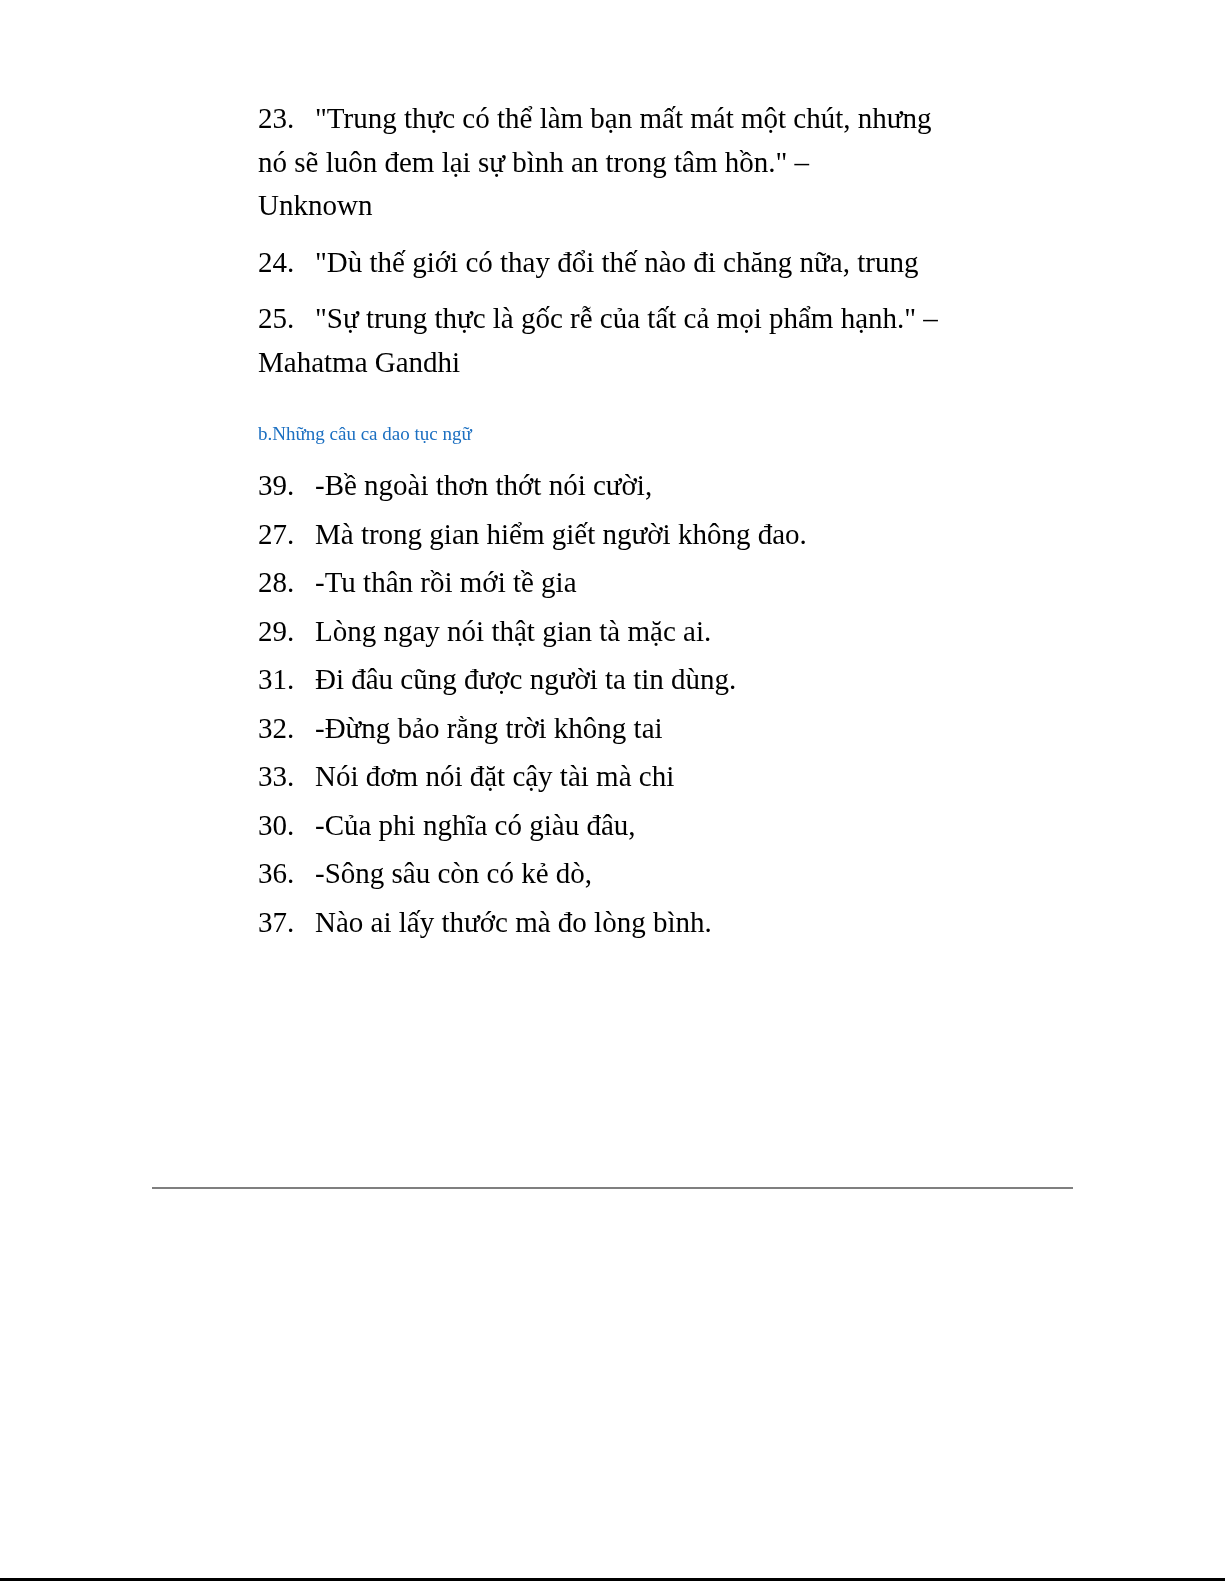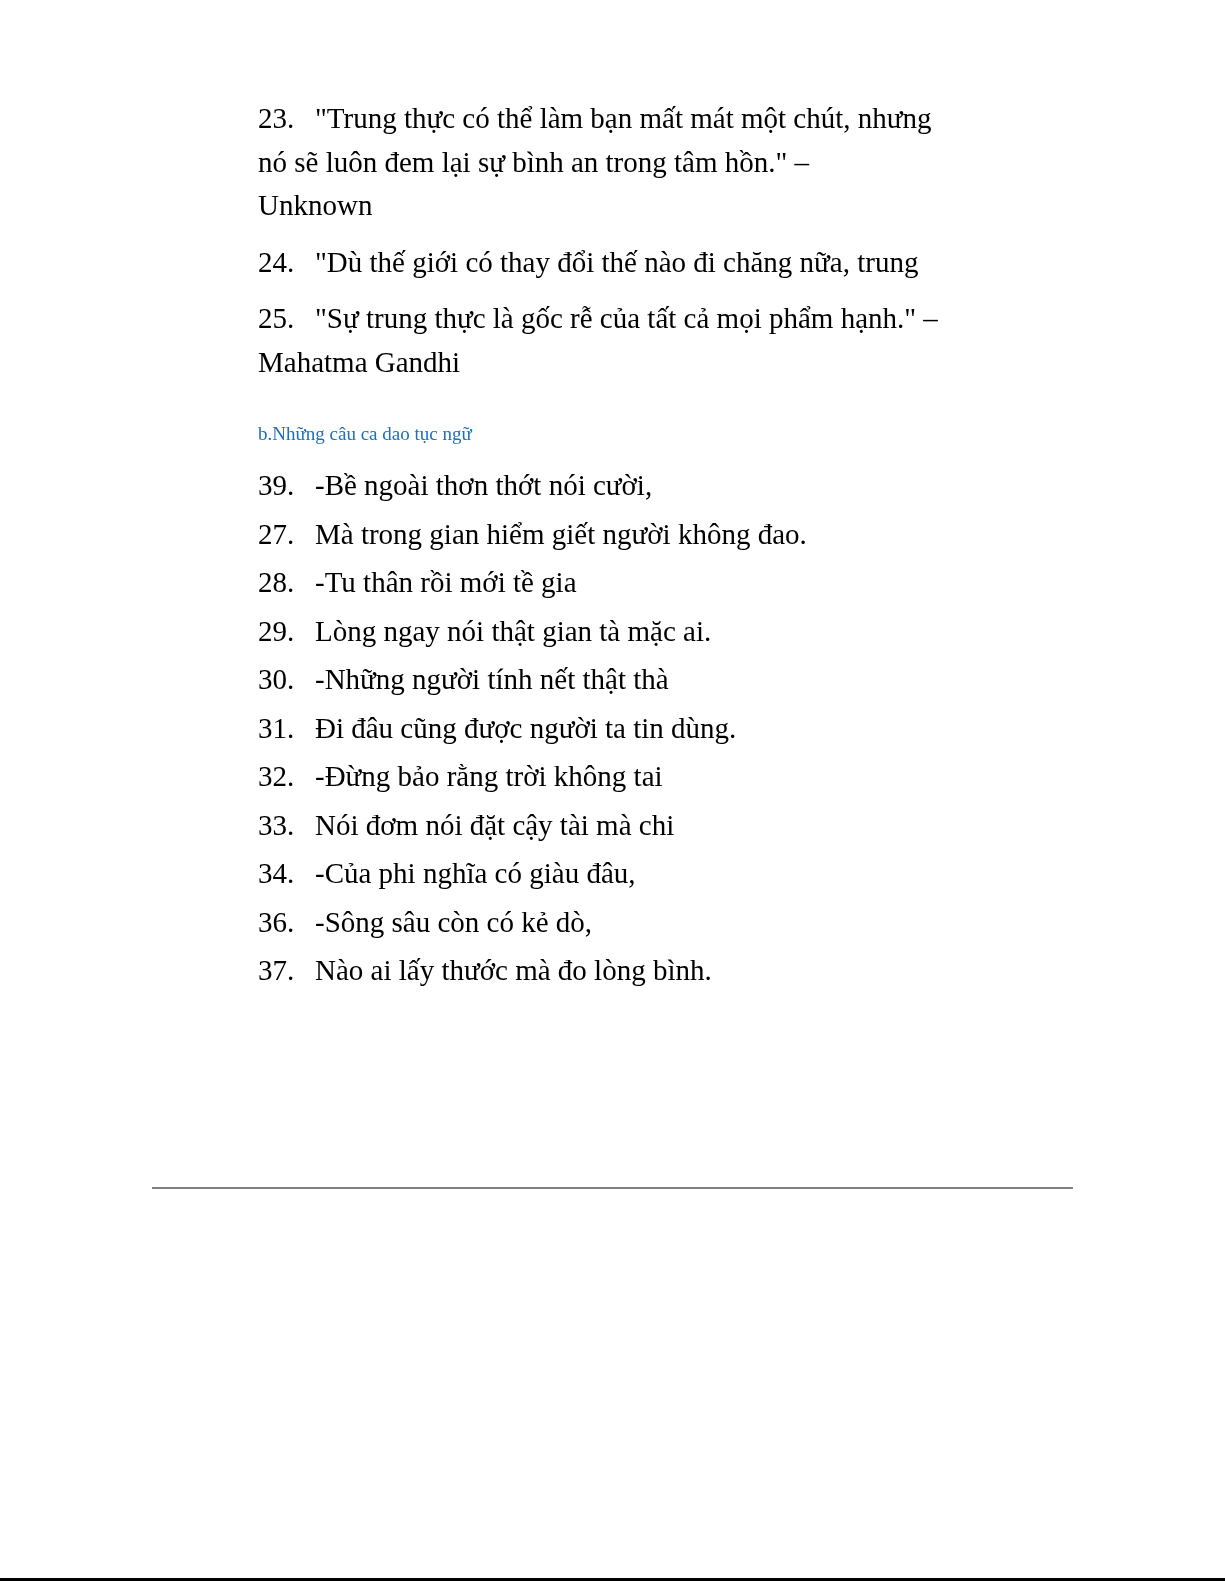--- a/index.html
+++ b/index.html
@@ -105,37 +105,33 @@
         </div>
         <div class="item">
           <span class="num">28.</span>
           <div class="line first">-Tu thân rồi mới tề gia</div>
         </div>
         <div class="item">
           <span class="num">29.</span>
           <div class="line first">Lòng ngay nói thật gian tà mặc ai.</div>
         </div>
         <div class="item">
-          <span class="num">30.</span>
-          <div class="line first">-Những người tính nết thật thà</div>
-        </div>
-        <div class="item">
           <span class="num">31.</span>
           <div class="line first">Đi đâu cũng được người ta tin dùng.</div>
         </div>
         <div class="item">
           <span class="num">32.</span>
           <div class="line first">-Đừng bảo rằng trời không tai</div>
         </div>
         <div class="item">
           <span class="num">33.</span>
           <div class="line first">Nói đơm nói đặt cậy tài mà chi</div>
         </div>
         <div class="item">
-          <span class="num">34.</span>
+          <span class="num">30.</span>
           <div class="line first">-Của phi nghĩa có giàu đâu,</div>
         </div>
         <div class="item">
           <span class="num">36.</span>
           <div class="line first">-Sông sâu còn có kẻ dò,</div>
         </div>
         <div class="item">
           <span class="num">37.</span>
           <div class="line first">Nào ai lấy thước mà đo lòng bình.</div>
         </div>

